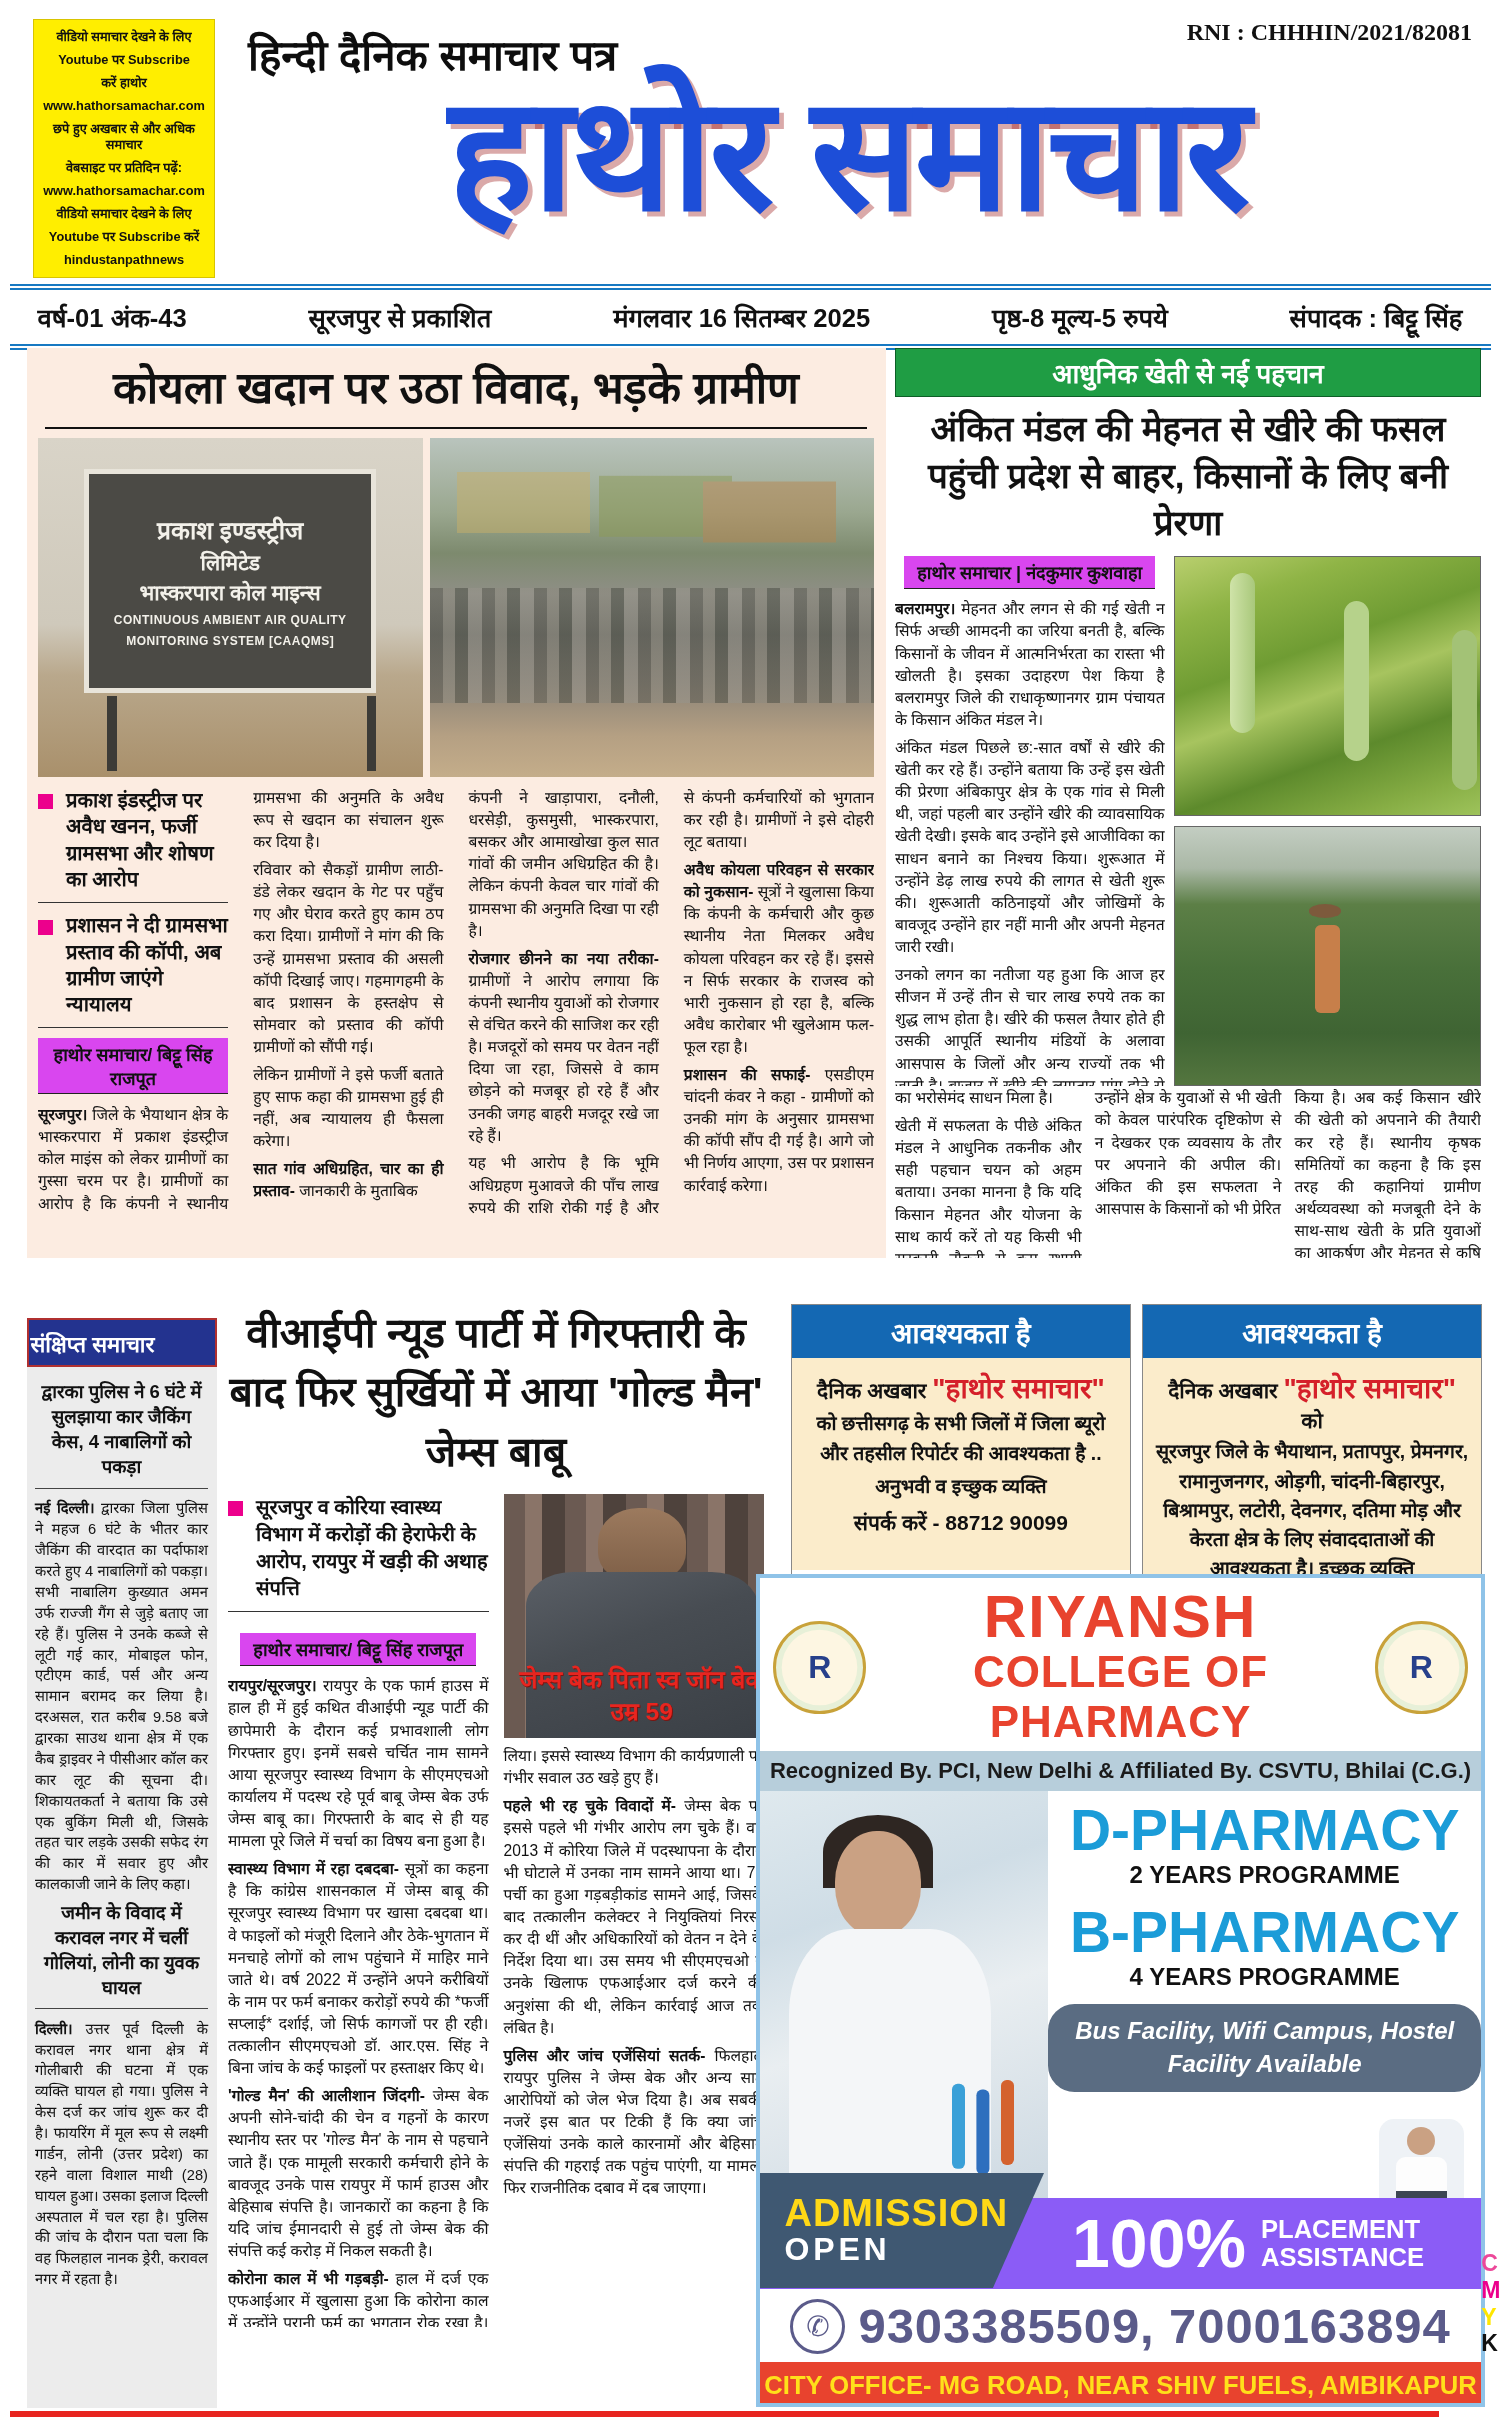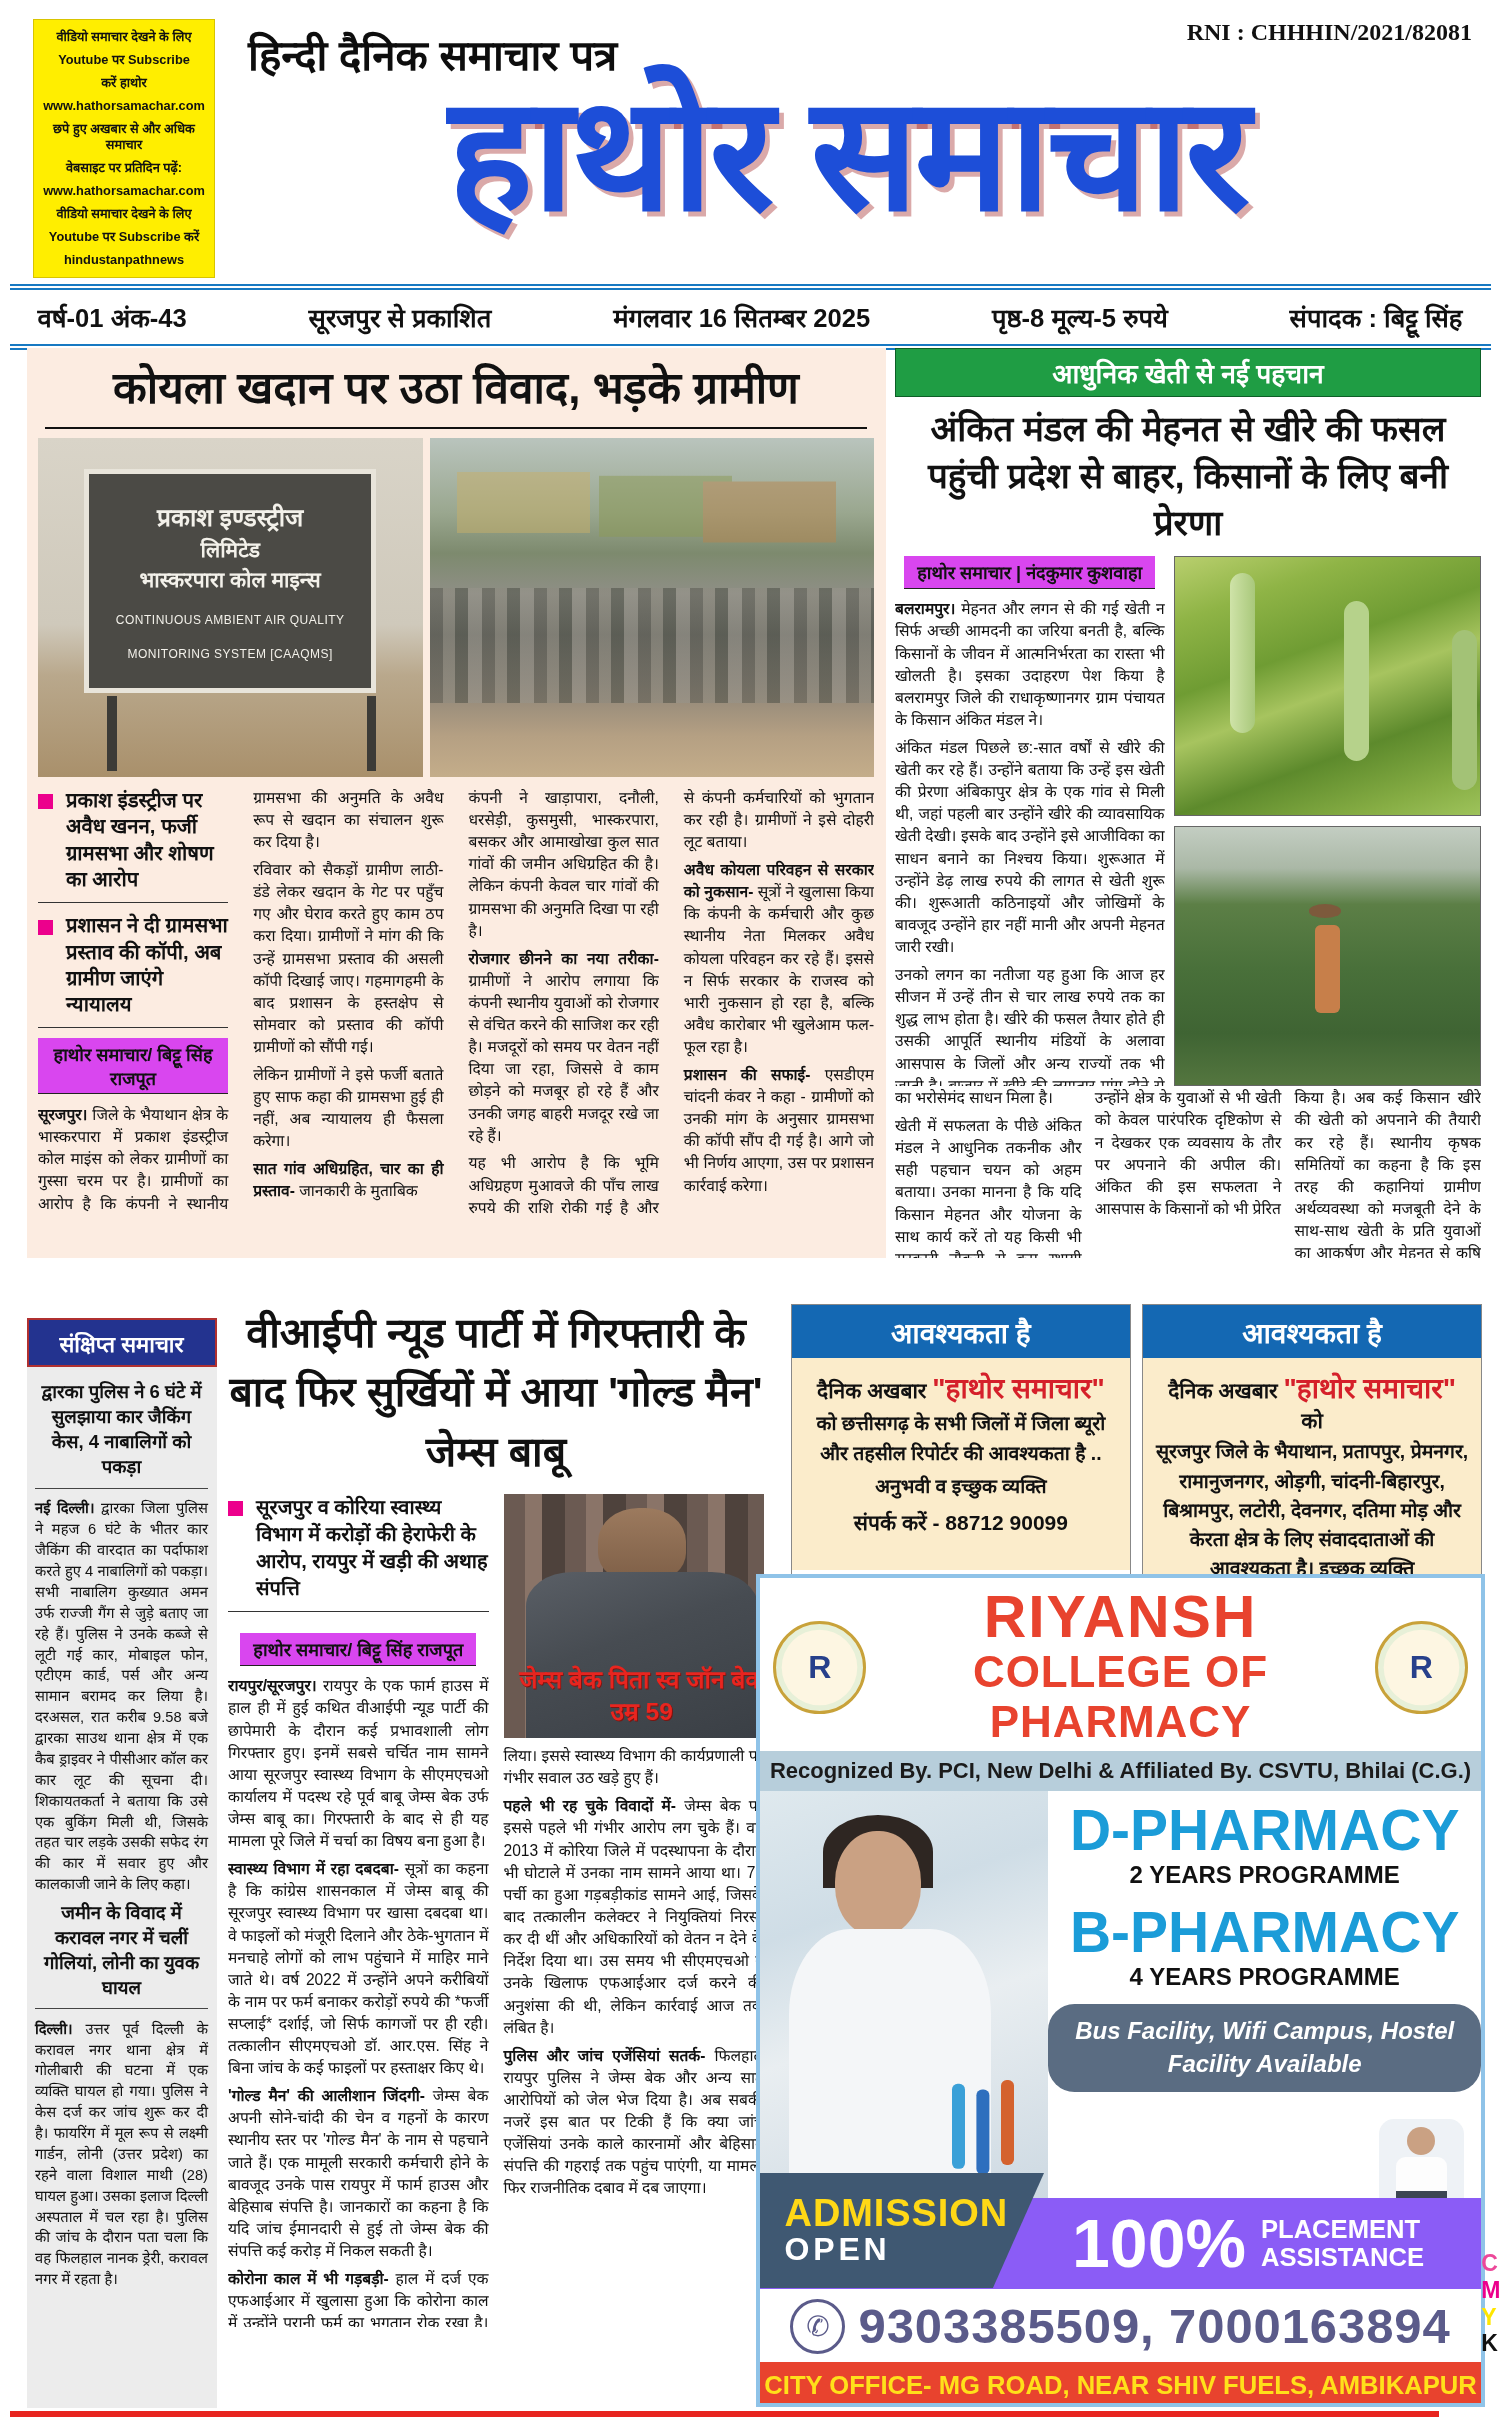--- a/index.html
+++ b/index.html
@@ -31,21 +31,21 @@
       padding:13.2px 11.4px;box-sizing:border-box;overflow:hidden;}
   .coal h1{margin:1.9px 7.6px 9.5px;font-size:44px;font-weight:900;text-align:center;
       border-bottom:2.8px solid #111;padding-bottom:13.2px;line-height:1.15;}
   .coal-photos{display:flex;gap:7.6px;height:339px;margin-bottom:9.5px;}
   .sign-photo{flex:0 0 46%;position:relative;background:linear-gradient(180deg,#d9d4c8 0%,#cfc9bb 55%,#b9a88c 70%,#a9906b 100%);overflow:hidden;}
   .sign-board{position:absolute;left:12%;top:9%;width:76%;height:66%;background:#4b4a45;
       border:5.7px solid #e8e4da;color:#f3f1ea;display:flex;flex-direction:column;justify-content:center;
       text-align:center;padding:3.8px;box-sizing:border-box;}
   .sign-board .h1{font-size:24.6px;font-weight:900;}
   .sign-board .h2{font-size:21px;font-weight:900;margin-top:1.9px;}
-  .sign-board .e{font-size:12px;font-weight:normal;margin-top:20px;letter-spacing:0.5px;}
+  .sign-board .e{font-size:12px;font-weight:bold;margin-top:7px;letter-spacing:0.5px;}
   .sign-leg{position:absolute;bottom:2%;width:9.5px;height:22%;background:#3c3b37;}
   .crowd-photo{flex:1;position:relative;overflow:hidden;
       background:linear-gradient(180deg,#b9c4bd 0%,#9aa78f 22%,#7d8a6e 34%,#8f8f86 46%,#6f6f68 58%,#8b8377 72%,#b5a083 88%,#c4ad8a 100%);}
   .crowd-photo::before{content:"";position:absolute;left:0;top:44%;width:100%;height:34%;
       background:repeating-linear-gradient(90deg,#5a5a52 0 13.2px,#8d8a7f 13.2px 24.6px,#4c4f46 24.6px 38px,#97948b 38px 52px);opacity:.55;}
   .crowd-photo::after{content:"";position:absolute;left:6%;top:10%;width:30%;height:18%;
       background:#c8b06a;box-shadow:246px 9.5px 0 #b8864e, 142px 3.8px 0 #8c9a55;opacity:.5;}
   .coal-cols{display:flex;gap:25px;height:428px;overflow:hidden;}
   .coal-col{flex:1;min-width:0;}
   .coal-bullets{list-style:none;margin:0 0 7.6px;padding:0;}
@@ -66,21 +66,21 @@
       background:linear-gradient(90deg,#cfe3a8,#a9c87b);box-shadow:114px 28px 0 #b6d28b,222px 57px 0 #a3c276;}
   .cuke2{flex:1;border:0.9px solid #666;position:relative;overflow:hidden;
       background:linear-gradient(180deg,#c3cdc2 0%,#aab8a6 16%,#5c7f46 30%,#49703a 55%,#3f6433 80%,#54763f 100%);}
   .cuke2::before{content:"";position:absolute;left:46%;top:38%;width:24.6px;height:34%;background:#c77f4a;border-radius:5.7px;}
   .cuke2::after{content:"";position:absolute;left:44%;top:30%;width:32px;height:13.2px;border-radius:50%;background:#7d5a3c;}
   .kheti-bottom{display:flex;gap:13.2px;margin-top:1px;height:172px;overflow:hidden;}
   .kheti-bottom>div{flex:1;min-width:0;}
   
   .briefs{position:absolute;left:26.5px;top:1318px;width:190px;height:1090px;background:#ececec;
       box-sizing:border-box;overflow:hidden;}
-  .briefs-head{background:#23338f;border:2.8px solid #b03030;color:#fff;text-align:center;
+  .briefs-head{background:#23338f;border:2.8px solid #b03030;color:#fff;
       font-size:22px;font-weight:900;padding:7.6px 1.9px;}
   .briefs-inner{padding:9.5px 8.5px;}
   .briefs h3{margin:3.8px 0 9.5px;font-size:18.5px;font-weight:900;text-align:center;line-height:1.35;
       border-bottom:1.9px solid #444;padding-bottom:7.6px;}
   .briefs .bodytext p{font-size:14.7px;}
   
   .goldman{position:absolute;left:228px;top:1304px;width:536px;height:1104px;box-sizing:border-box;overflow:hidden;}
   .goldman h2{margin:0 0 11.4px;font-size:41px;font-weight:900;text-align:center;line-height:1.45;}
   .gm-cols{display:flex;gap:15px;height:833px;overflow:hidden;}
   .gm-col{flex:1;min-width:0;}

